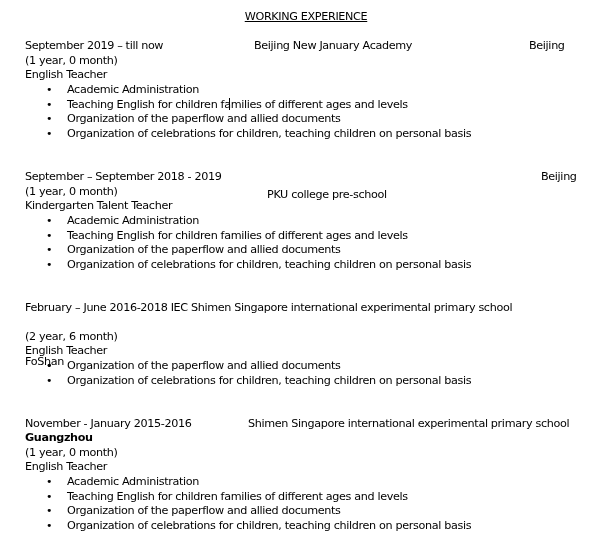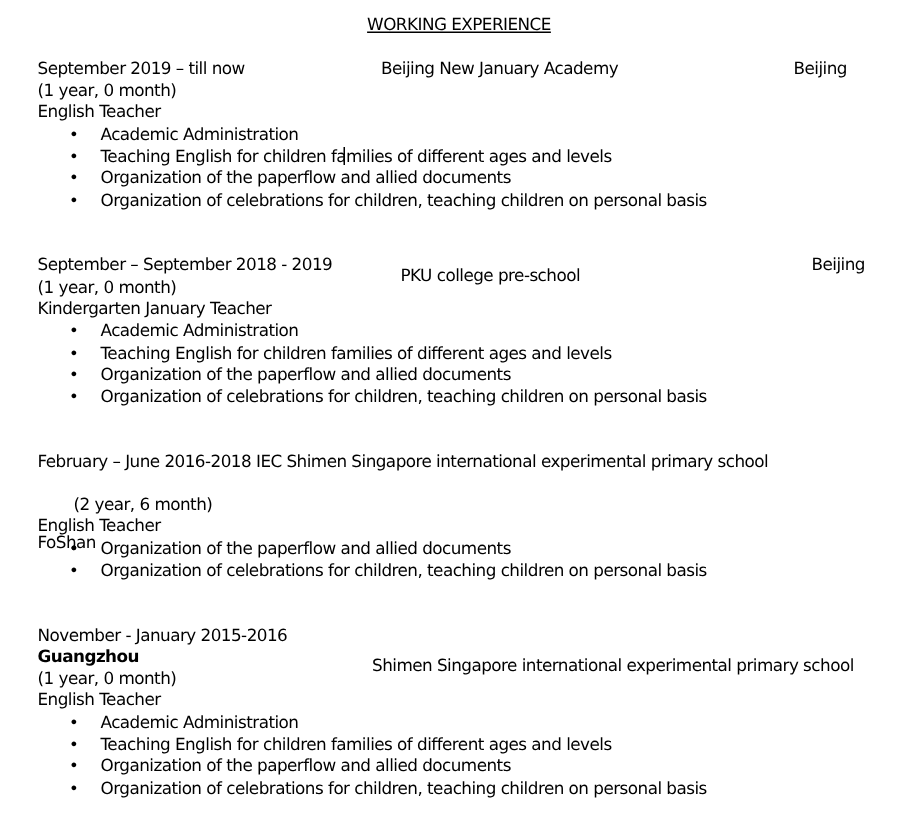--- a/index.html
+++ b/index.html
@@ -35,47 +35,47 @@
     <li><span class="bullet">•</span><span>Academic Administration</span></li>
     <li><span class="bullet">•</span><span>Teaching English for children families of different ages and levels</span></li>
     <li><span class="bullet">•</span><span>Organization of the paperflow and allied documents</span></li>
     <li><span class="bullet">•</span><span>Organization of celebrations for children, teaching children on personal basis</span></li>
   </ul>
   <div class="cursor" style="top:98px;left:229px;"></div>
 </div>
 
 <div>
   <div class="line" style="top:170px;">September – September 2018 - 2019</div>
-  <div class="abs" style="top:177px;left:267px;">PKU college pre-school</div>
+  <div class="abs" style="top:188px;left:267px;">PKU college pre-school</div>
   <div class="abs" style="top:170px;left:541px;">Beijing</div>
   <div class="line" style="top:185px;">(1 year, 0 month)</div>
-  <div class="line" style="top:199px;">Kindergarten January Teacher</div>
+  <div class="line" style="top:199px;">Kindergarten Talent Teacher</div>
   <ul style="top:214px;">
     <li><span class="bullet">•</span><span>Academic Administration</span></li>
     <li><span class="bullet">•</span><span>Teaching English for children families of different ages and levels</span></li>
     <li><span class="bullet">•</span><span>Organization of the paperflow and allied documents</span></li>
     <li><span class="bullet">•</span><span>Organization of celebrations for children, teaching children on personal basis</span></li>
   </ul>
 </div>
 
 <div>
   <div class="line" style="top:301px;">February – June 2016-2018 IEC Shimen Singapore international experimental primary school</div>
   <div class="line" style="top:315px;margin-top:40px;">FoShan</div>
-  <div class="line" style="top:330px;margin-left:24px;">(2 year, 6 month)</div>
+  <div class="line" style="top:330px;">(2 year, 6 month)</div>
   <div class="line" style="top:344px;">English Teacher</div>
   <ul style="top:359px;">
     <li><span class="bullet">•</span></li>
     <li><span class="bullet">•</span><span>Organization of the paperflow and allied documents</span></li>
     <li><span class="bullet">•</span><span>Organization of celebrations for children, teaching children on personal basis</span></li>
   </ul>
 </div>
 
 <div>
   <div class="line" style="top:417px;">November - January 2015-2016</div>
-  <div class="abs" style="top:417px;left:248px;margin-top:20px;">Shimen Singapore international experimental primary school</div>
+  <div class="abs" style="top:417px;left:248px;">Shimen Singapore international experimental primary school</div>
   <div class="line" style="top:431px;font-weight:bold;">Guangzhou</div>
   <div class="line" style="top:446px;">(1 year, 0 month)</div>
   <div class="line" style="top:460px;">English Teacher</div>
   <ul style="top:475px;">
     <li><span class="bullet">•</span><span>Academic Administration</span></li>
     <li><span class="bullet">•</span><span>Teaching English for children families of different ages and levels</span></li>
     <li><span class="bullet">•</span><span>Organization of the paperflow and allied documents</span></li>
     <li><span class="bullet">•</span><span>Organization of celebrations for children, teaching children on personal basis</span></li>
   </ul>
 </div>

